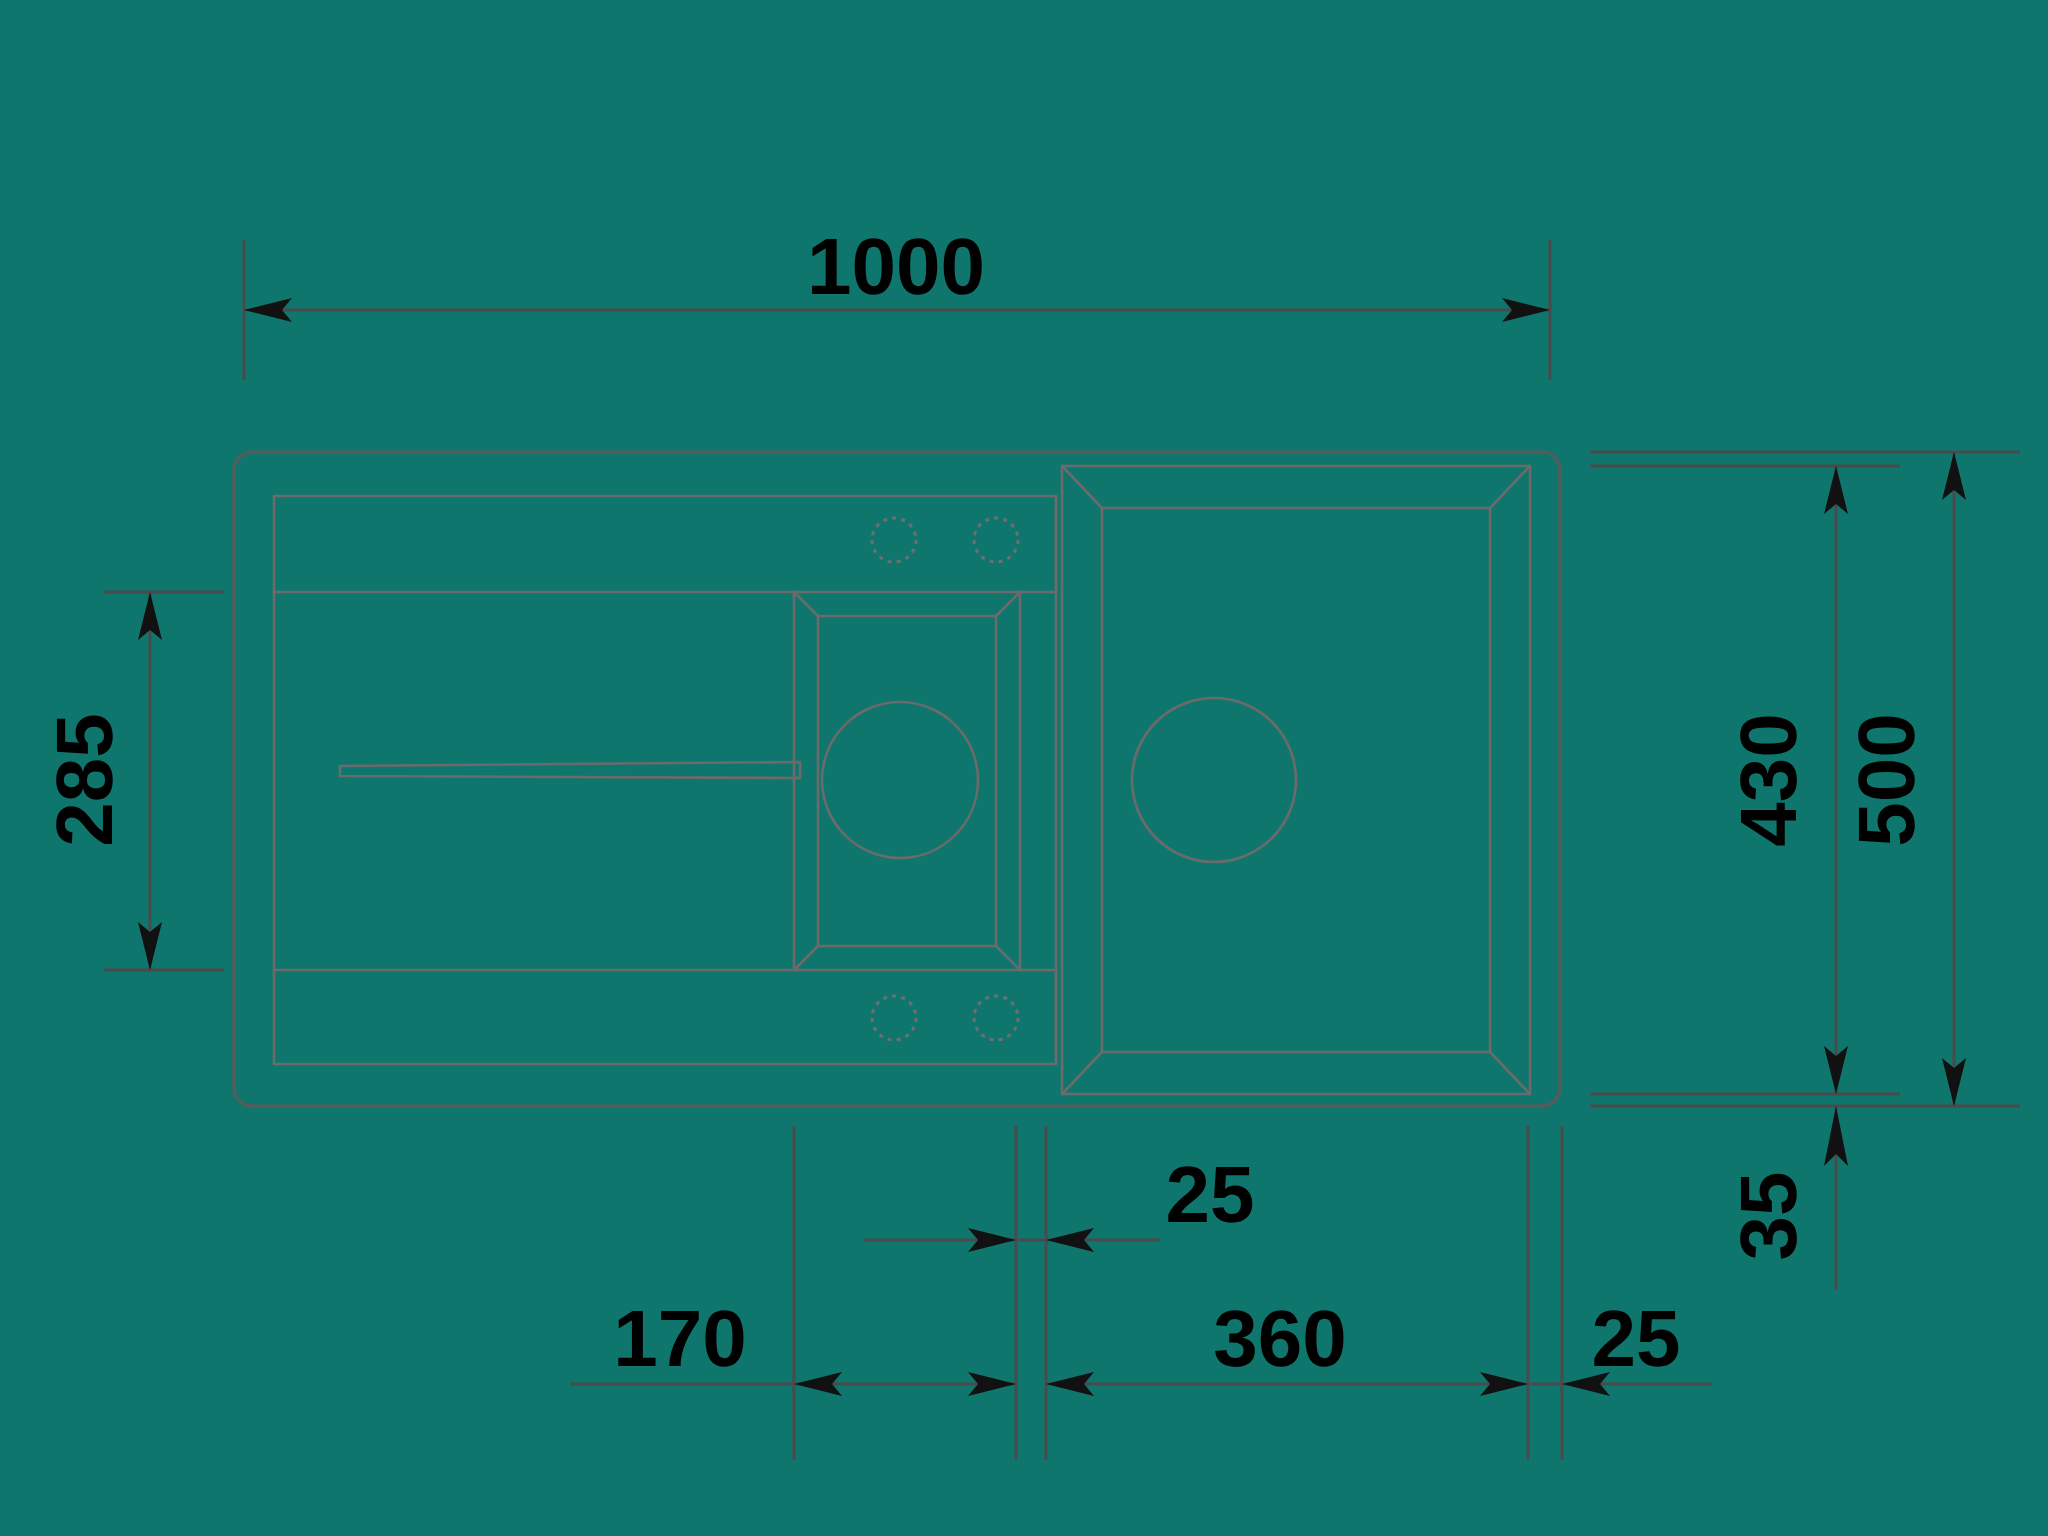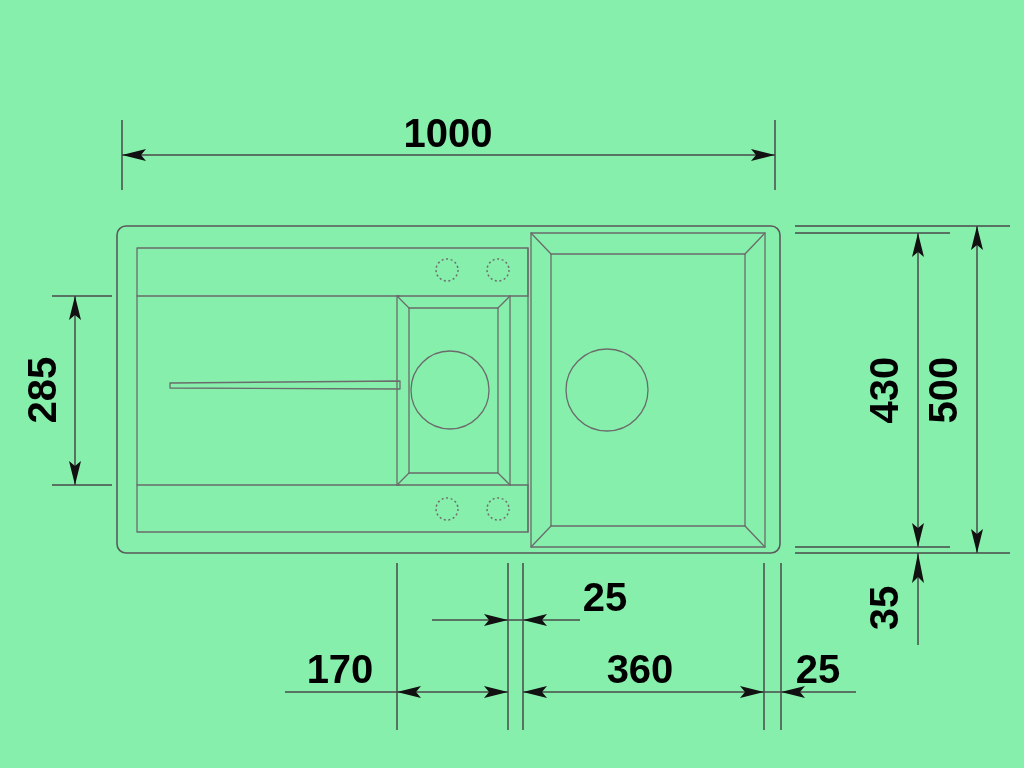--- a/index.html
+++ b/index.html
@@ -10,21 +10,21 @@
   body {
     width: 1024px;
     height: 768px;
     overflow: hidden;
     font-family: "Liberation Sans", sans-serif;
   }
   #drawing-root {
     position: relative;
     width: 1024px;
     height: 768px;
-    background: #86efac;
+    background: #0f766e;
   }
   svg#tech-drawing {
     display: block;
     width: 1024px;
     height: 768px;
   }
   .part-line {
     fill: none;
     stroke: #5a5a5a;
     stroke-width: 1.6;

